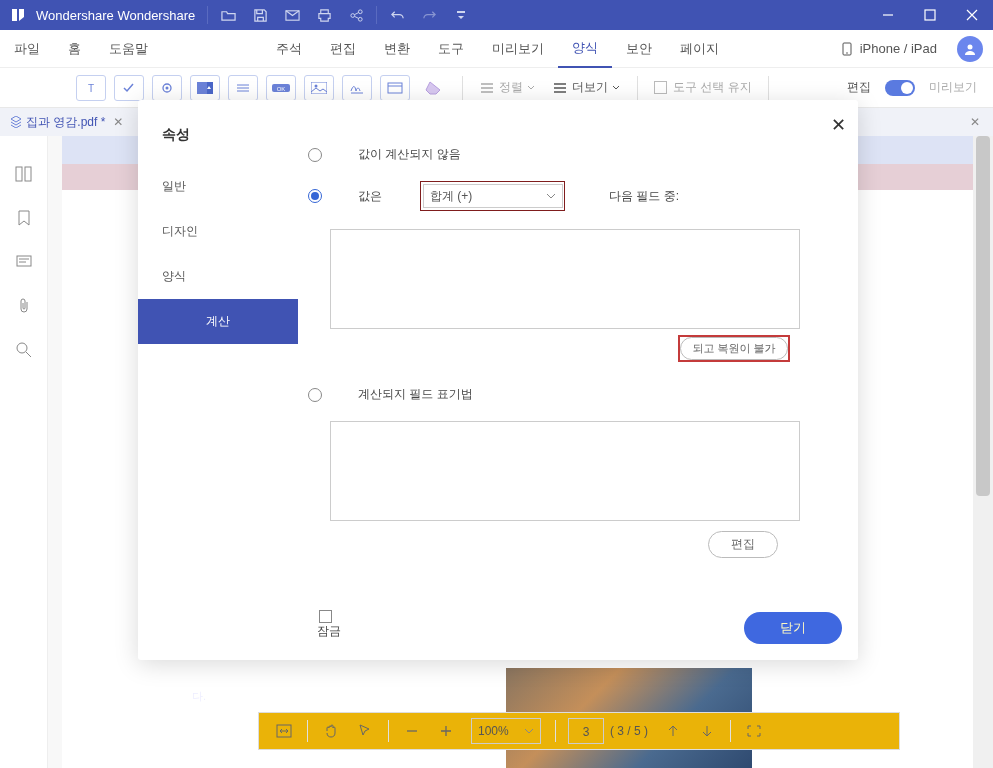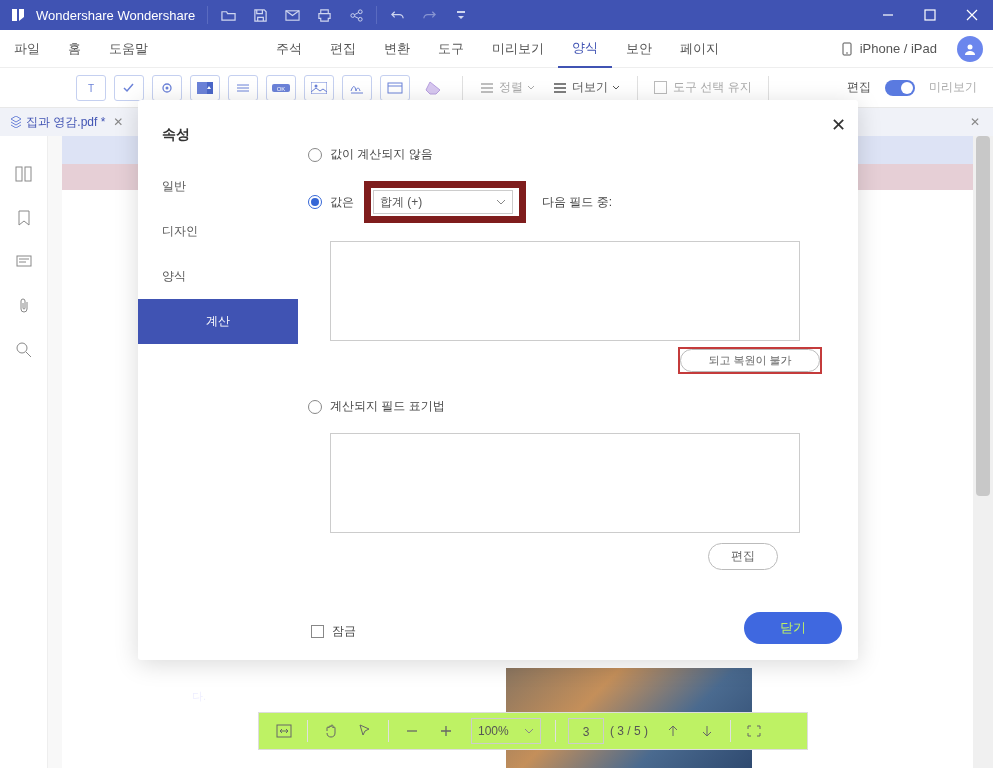--- a/index.html
+++ b/index.html
@@ -55,36 +55,36 @@
 .rscroll .thumb { position: absolute; right: 3px; top: 0; width: 14px; height: 360px; background: #c8c8c8; border-radius: 4px; }
 
 
 .dialog { position: absolute; left: 138px; top: 100px; width: 720px; height: 560px; background: #fff; box-shadow: 0 4px 24px rgba(0,0,0,0.15); border-radius: 3px; z-index: 100; }
 .dialog .dclose { position: absolute; right: 12px; top: 14px; font-size: 18px; color: #333; cursor: pointer; }
 .dialog .dleft { position: absolute; left: 0; top: 0; width: 160px; height: 100%; padding: 26px 0 0 0; }
 .dialog .dtitle { font-size: 14px; font-weight: bold; color: #333; padding: 0 0 20px 24px; }
 .dialog .dnav { font-size: 12px; color: #555; padding: 14px 24px; cursor: pointer; }
 .dialog .dnav.active { background: #4053b3; color: #fff; text-align: center; }
 .dialog .dbody { position: absolute; left: 170px; top: 46px; right: 16px; bottom: 60px; font-size: 12px; color: #444; }
-.dialog .drow { display: flex; align-items: center; margin-bottom: 18px; }
+.dialog .drow { display: flex; align-items: center; margin-bottom: 18px; gap: 28px; }
 .dialog .radio { width: 14px; height: 14px; border: 1.5px solid #888; border-radius: 50%; margin-right: 8px; display: flex; align-items: center; justify-content: center; }
 .dialog .radio.on { border-color: #3566d6; }
 .dialog .radio.on::after { content: ''; width: 8px; height: 8px; background: #3566d6; border-radius: 50%; }
-.dialog .selwrap { border: 7px solid #7f1d1d; padding: 2px; width: 162px; margin: 0 10px; }
+.dialog .selwrap { border: 1px solid #7f1d1d; padding: 2px; width: 145px; margin: 0 10px; }
 .dialog .sel { height: 24px; border: 1px solid #ccc; width: 140px; display: flex; align-items: center; padding: 0 6px; justify-content: space-between; color: #555; }
 .dialog .txtarea { border: 1px solid #ccc; width: 470px; height: 100px; }
-.dialog .pillwrap { border: 2px solid #c43b3b; padding: 0px; width: 144px; margin-left: 370px; margin-top: 6px; }
+.dialog .pillwrap { border: 2px solid #c43b3b; padding: 0px; width: 112px; margin-left: 370px; margin-top: 6px; }
 .dialog .pill { border: 1px solid #bbb; border-radius: 12px; padding: 3px 10px; font-size: 11px; color: #666; text-align: center; }
 .dialog .pillbtn { border: 1px solid #bbb; border-radius: 14px; padding: 4px 22px; font-size: 12px; color: #666; margin-left: 370px; margin-top: 10px; display: inline-block; }
-.dialog .lock { position: absolute; left: 3px; bottom: -40px; display: flex; align-items: center; }
+.dialog .lock { position: absolute; left: 9px; bottom: -40px; display: flex; align-items: center; flex-direction: column; }
 .dialog .chk { width: 13px; height: 13px; border: 1.5px solid #888; margin-right: 8px; }
-.dialog .closebtn { position: absolute; right: 16px; bottom: 16px; background: #3f68e0; color: #bef264; border-radius: 16px; padding: 7px 36px; font-size: 13px; cursor: pointer; }
-
-
-.bottombar { position: absolute; left: 258px; bottom: 18px; height: 38px; width: 550px; background: #bef264; border: 1px solid #ddd; display: flex; align-items: center; font-size: 12px; color: #555; z-index: 50; padding: 12px 8px; }
+.dialog .closebtn { position: absolute; right: 16px; bottom: 16px; background: #3f68e0; color: #fef9c3; border-radius: 16px; padding: 7px 36px; font-size: 13px; cursor: pointer; }
+
+
+.bottombar { position: absolute; left: 258px; bottom: 18px; height: 38px; width: 642px; background: #eab308; border: 1px solid #ddd; display: flex; align-items: center; font-size: 12px; color: #555; z-index: 50; padding: 12px 8px; }
 .bottombar .bbtn { width: 34px; height: 30px; display: flex; align-items: center; justify-content: center; color: #666; cursor: pointer; }
 .bottombar .sep { width: 1px; height: 22px; background: #e0e0e0; margin: 0 6px; }
 .bottombar .zoomsel { border: 1px solid #ccc; height: 26px; width: 70px; display: flex; align-items: center; padding: 0 6px; justify-content: space-between; margin: 0 8px; }
 .bottombar .pagein { border: 1px solid #ccc; height: 26px; width: 36px; text-align: center; margin: 0 6px; line-height: 26px; }
 
 svg { display: block; }
 </style>
 </head>
 <body>
 

